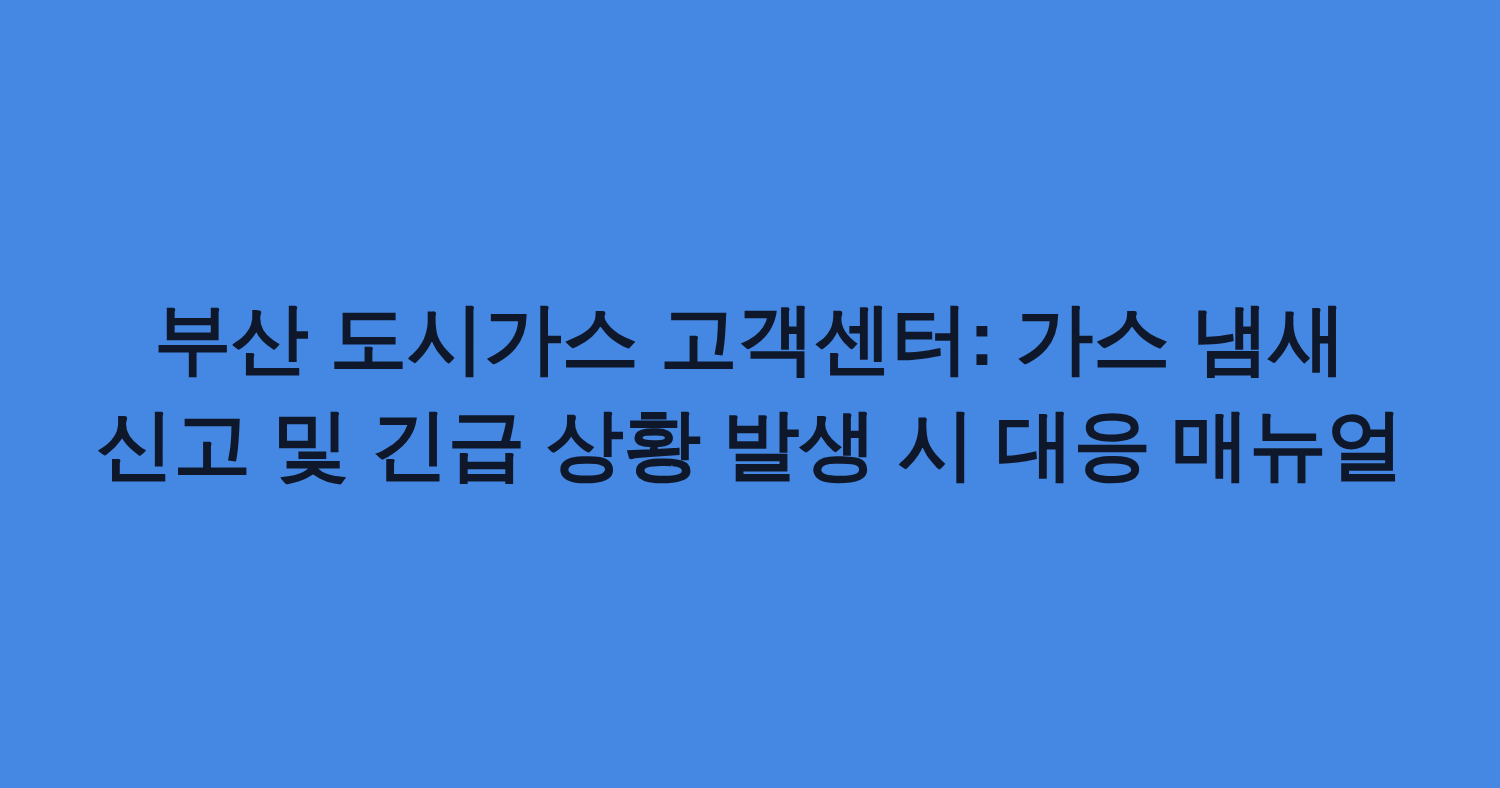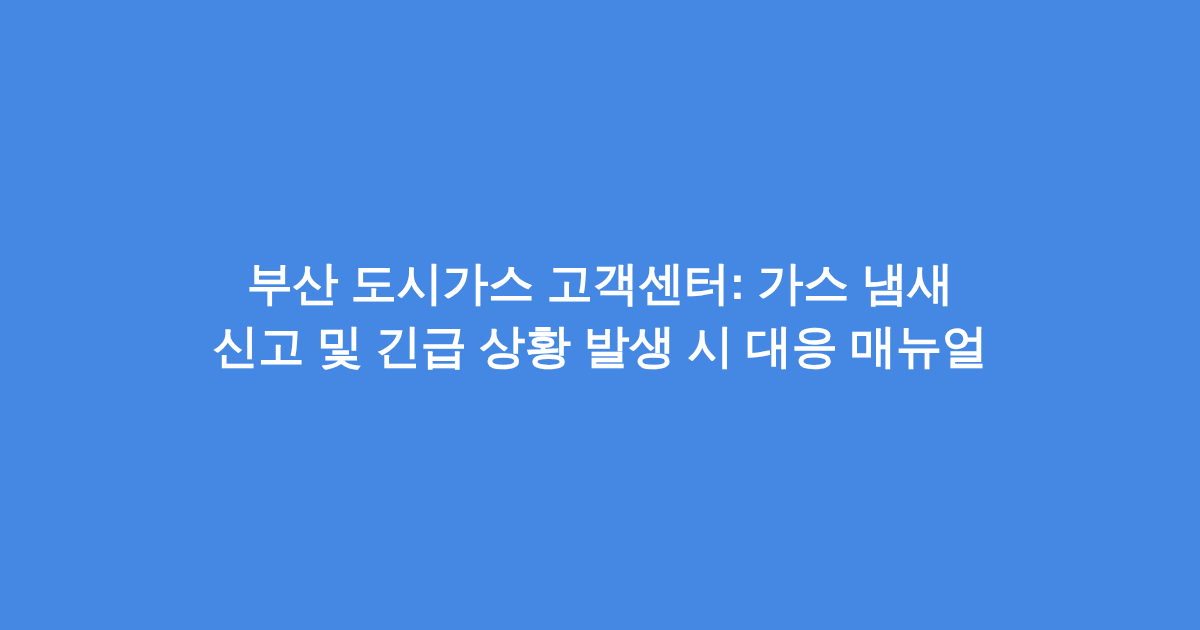--- a/index.html
+++ b/index.html
@@ -28,23 +28,23 @@
 
   .title-block {
     width: 1100px;
     padding: 0 20px;
     box-sizing: border-box;
     text-align: center;
   }
 
   .og-title {
     margin: 0;
-    color: #ffffff;
+    color: #0f172a;
     font-family: "Liberation Sans", "DejaVu Sans", sans-serif;
-    font-size: 46px;
+    font-size: 62px;
     font-weight: 700;
     line-height: 1.37;
     letter-spacing: -0.2px;
     word-break: keep-all;
     white-space: pre-line;
     text-rendering: optimizeLegibility;
   }
 </style>
 </head>
 <body>

